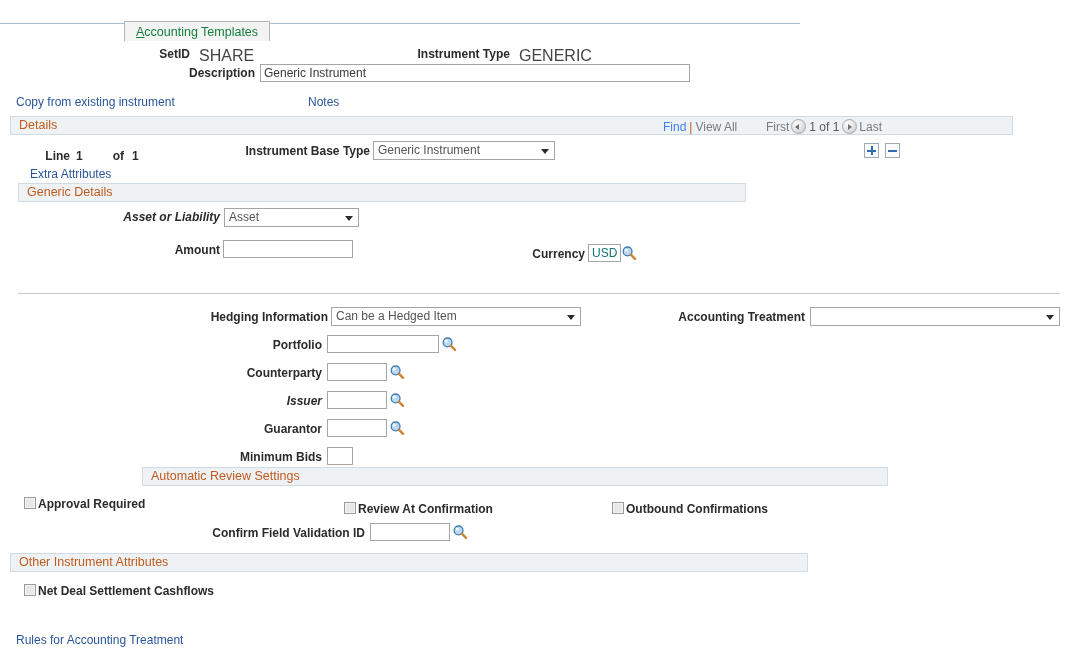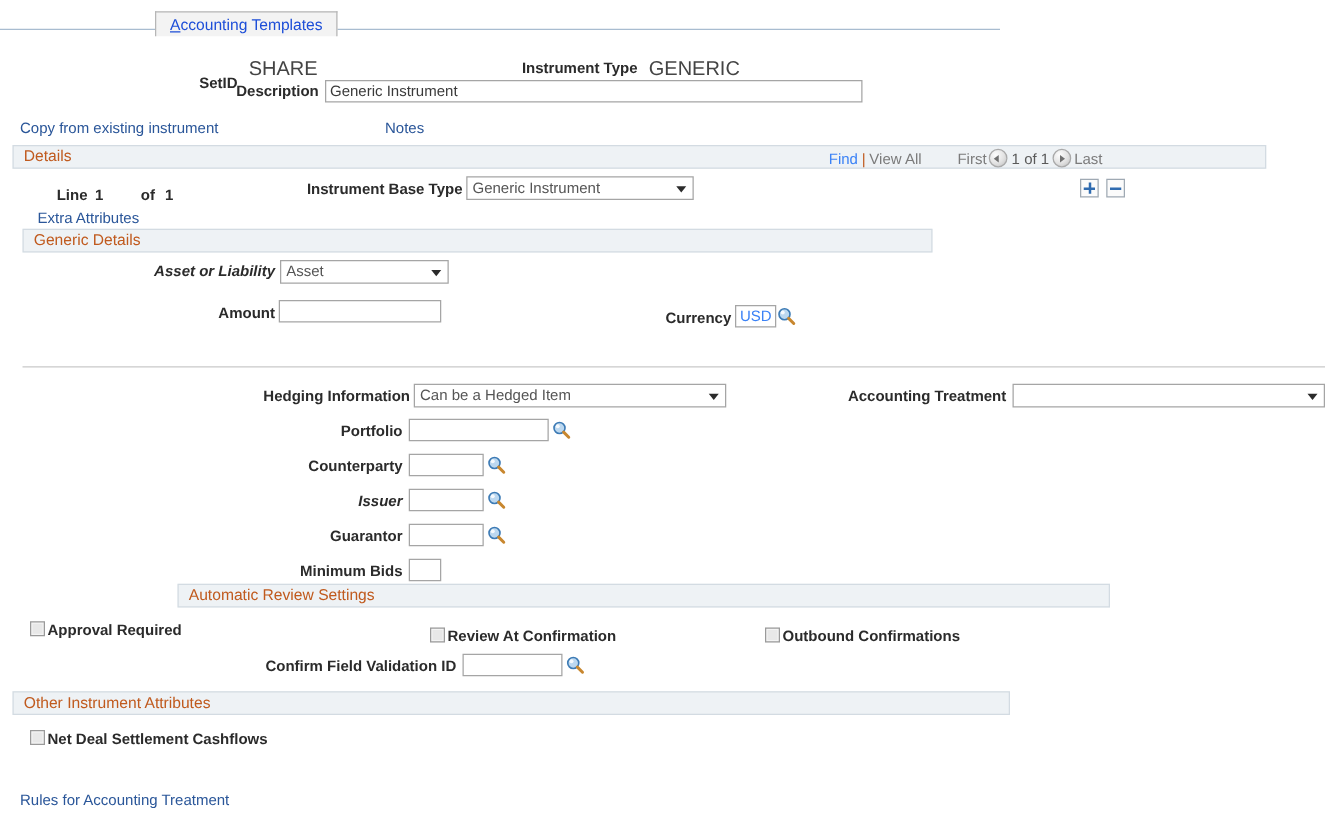--- a/index.html
+++ b/index.html
@@ -26,29 +26,29 @@
   }
   .tabstrip-underline {
     position: absolute;
     left: 0; top: 23px;
     width: 800px;
     height: 1px;
     background: #a8bcd0;
   }
   .tab {
     position: absolute;
-    top: 9px;
+    top: 21px;
     height: 20px;
     line-height: 20px;
     padding: 0 11px;
     font-size: 12.5px;
     border: 1px solid #b6b6b6;
     border-bottom: none;
     background: #f3f3f3;
-    color: #1d4ed8;
+    color: #15803d;
     box-sizing: border-box;
     white-space: nowrap;
     cursor: pointer;
   }
   .tab.active {
     background: #ffffff;
     color: #1a3f66;
     font-weight: bold;
     border-color: #9aa9b8;
     top: 1px;
@@ -83,21 +83,21 @@
   }
 
   
   .tf {
     position: absolute;
     box-sizing: border-box;
     border: 1px solid #a5a5a5;
     background: #ffffff;
     font-family: "Liberation Sans", sans-serif;
     font-size: 12px;
-    color: #3b82f6;
+    color: #0f766e;
     padding: 0 3px;
     height: 18px;
     line-height: 16px;
     outline: none;
   }
   .tf.filled { color: #3a3a3a; }
 
   .dd {
     position: absolute;
     box-sizing: border-box;
@@ -248,21 +248,21 @@
 </head>
 <body>
 
 <div class="tabstrip">
   <div class="tabstrip-underline"></div>
   <div class="tab" id="tab-accounting-templates">
     <span class="ak">A</span><span>ccounting Templates</span>
   </div>
 </div>
 
-<div class="lbl" style="left:100px; top:47px; width:90px;margin-top:12px;">SetID</div>
+<div class="lbl" style="left:100px; top:47px; width:90px;">SetID</div>
 <div class="val" style="left:199px; top:47px;">SHARE</div>
 
 <div class="lbl" style="left:300px; top:47px; width:210px;">Instrument Type</div>
 <div class="val" style="left:519px; top:47px;">GENERIC</div>
 
 <div class="lbl" style="left:100px; top:66px; width:155px;">Description</div>
 <input class="tf filled" style="left: 260px; top: 64px; width: 430px;" value="Generic Instrument">
 
 <div class="link" style="left:16px; top:95px;">Copy from existing instrument</div>
 <div class="link" style="left:308px; top:95px;">Notes</div>

